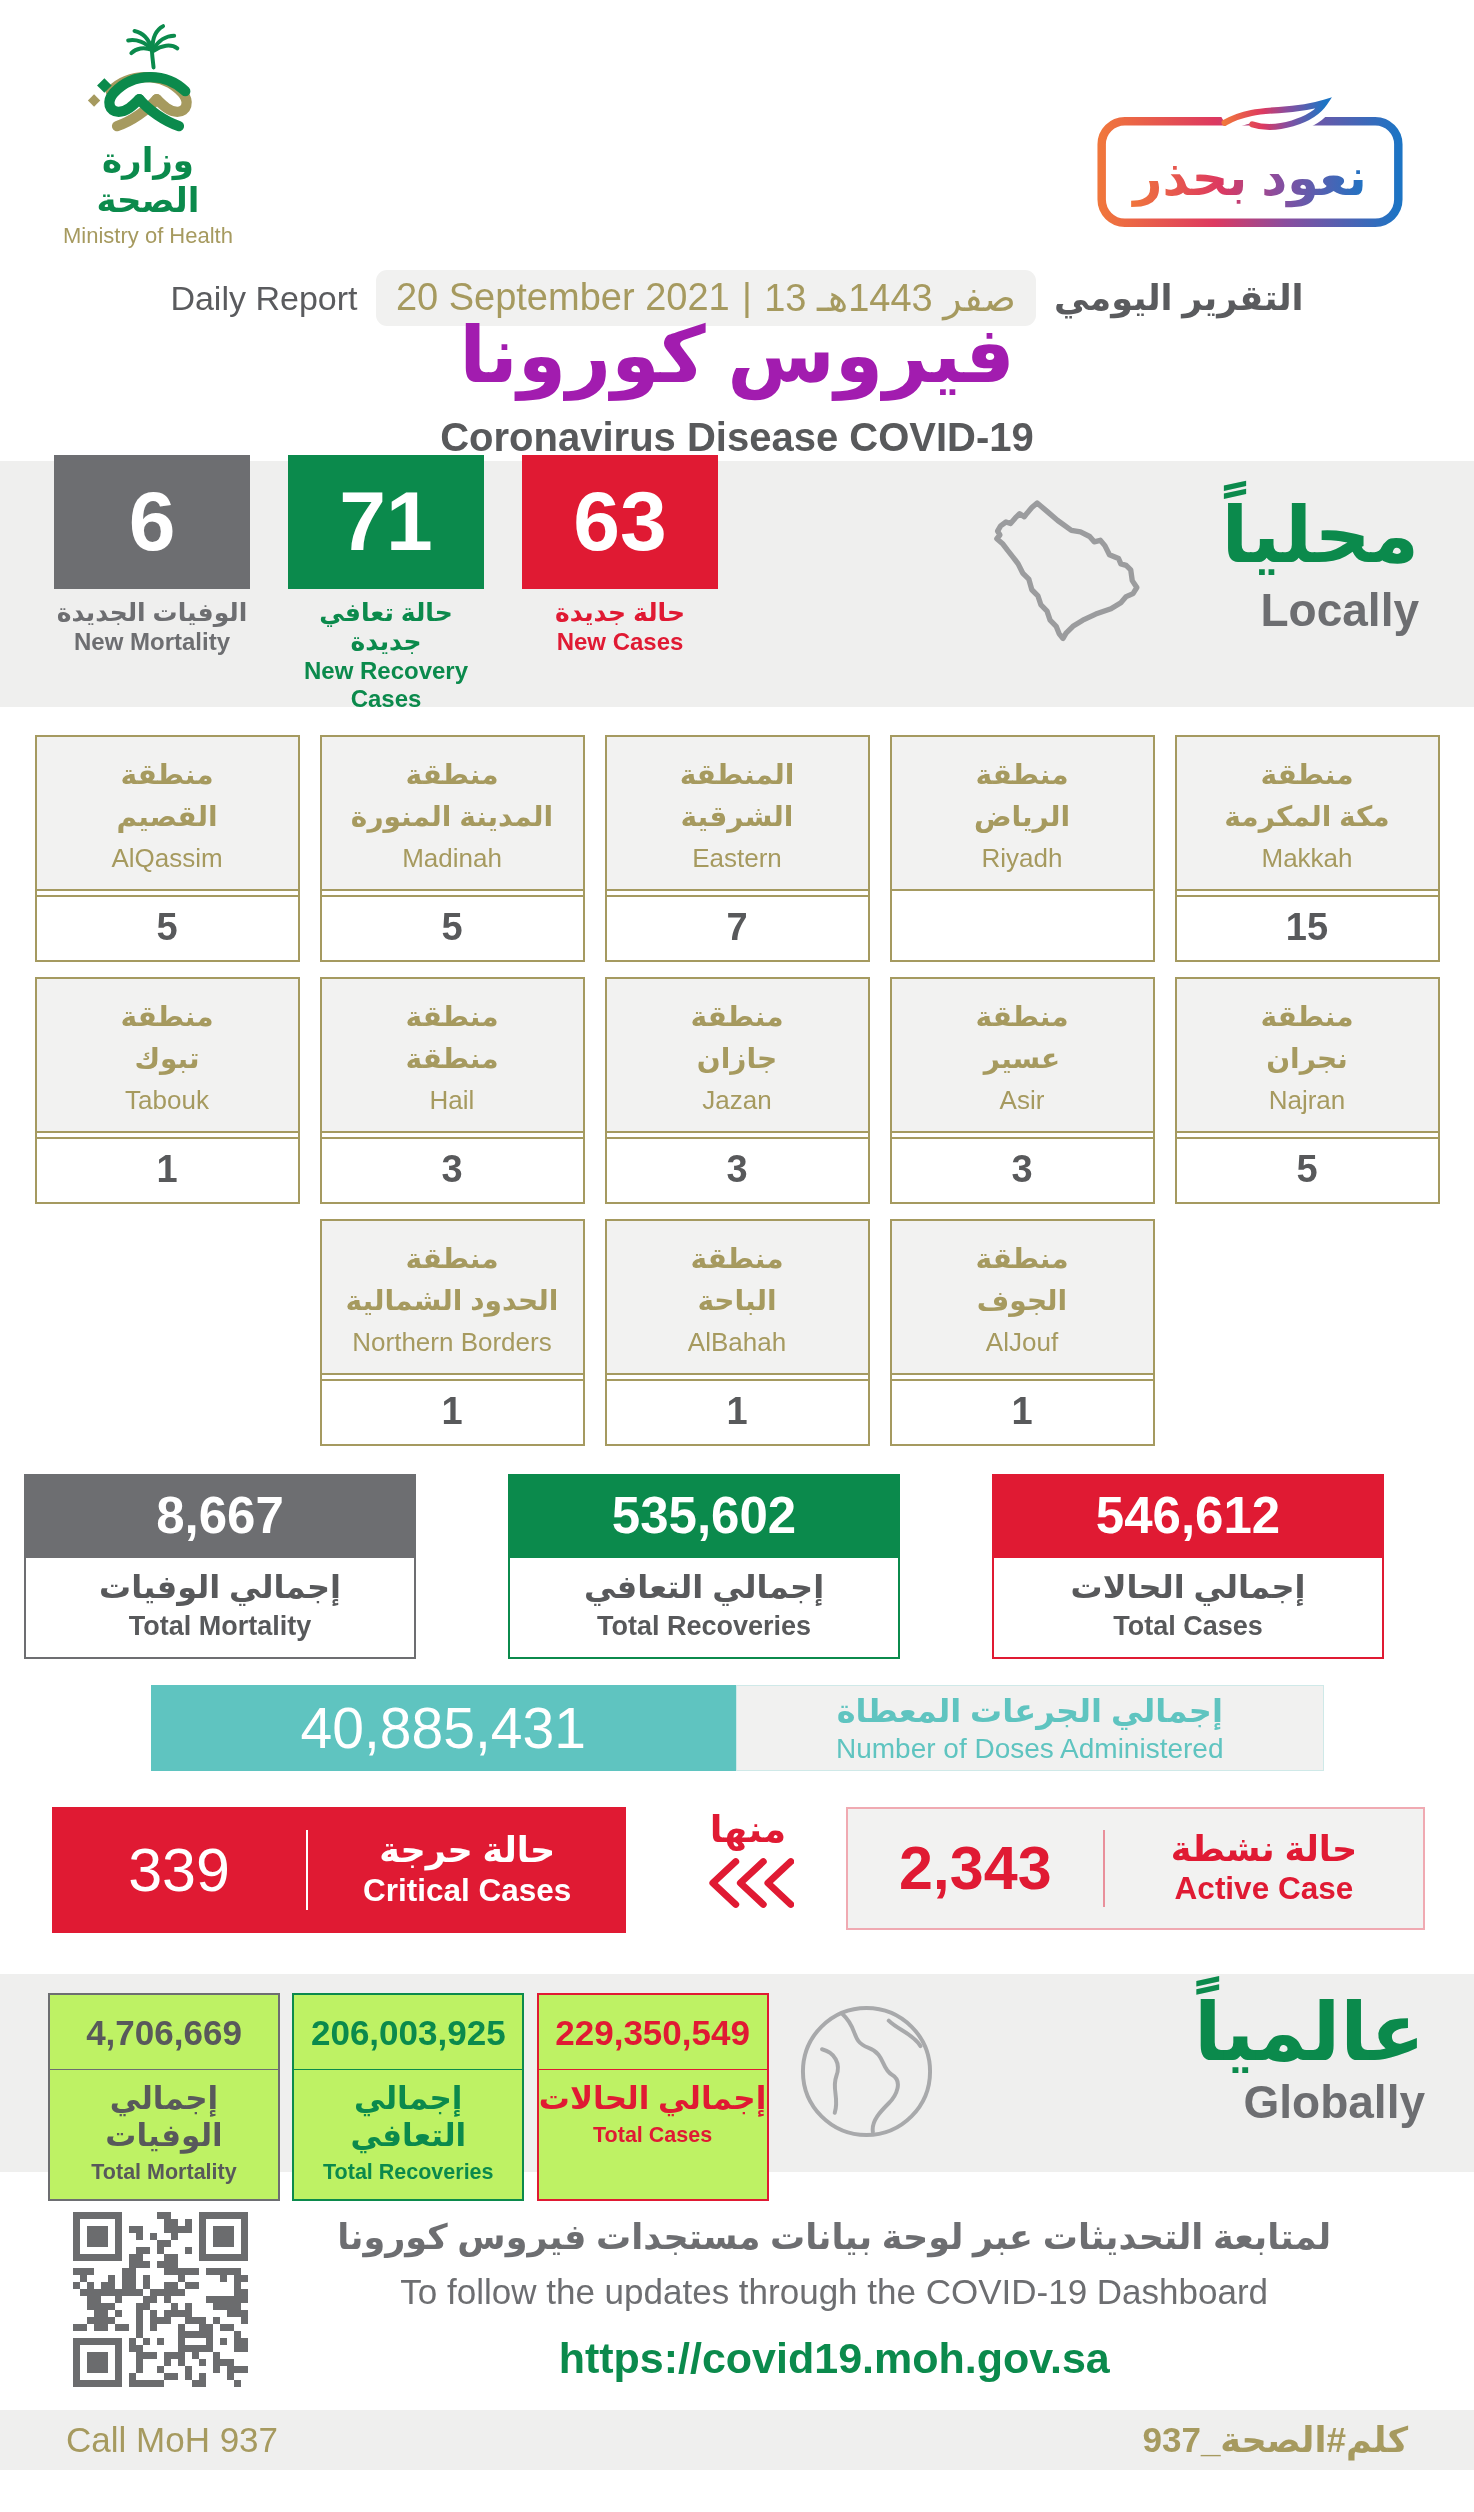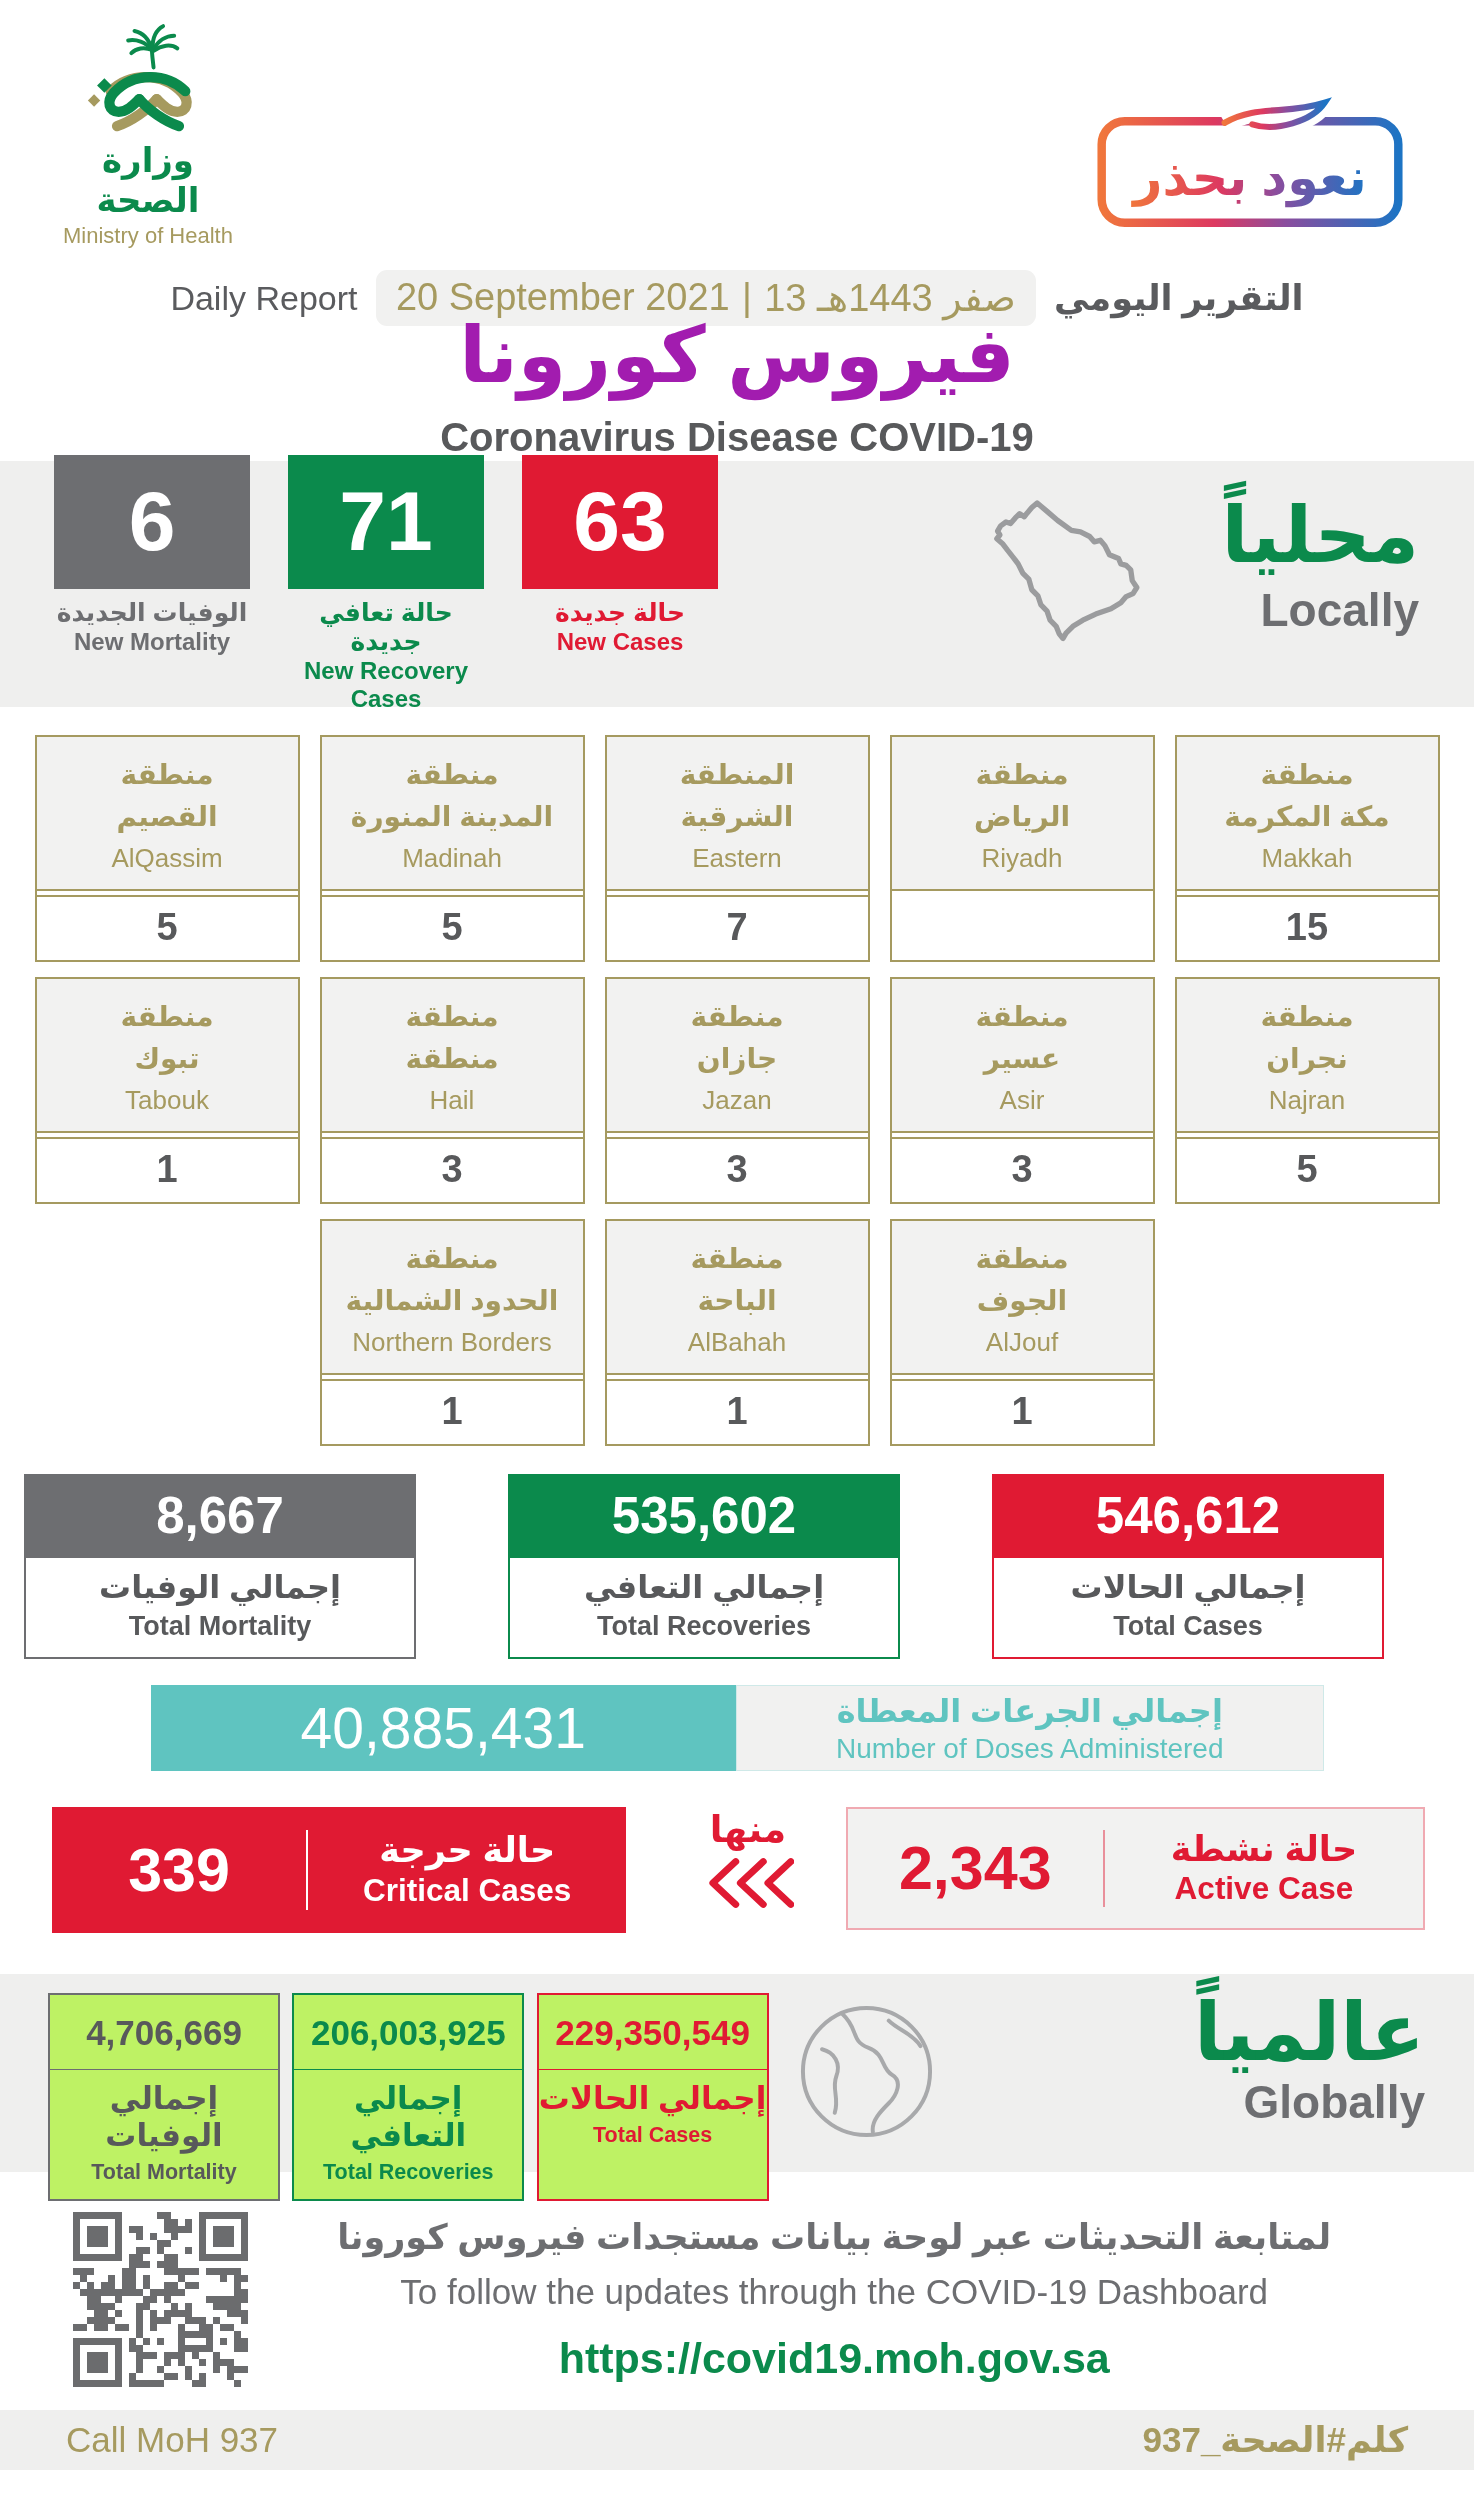--- a/index.html
+++ b/index.html
@@ -58,21 +58,21 @@
   
   .doses{width:1173px;margin:26px auto 0;height:86px;display:flex;}
   .d-num{flex:1;background:#5fc4c0;color:#fff;display:flex;align-items:center;justify-content:center;font-size:57px;font-weight:normal;}
   .d-lab{flex:1;background:#f1f1f0;border:1.5px solid #cfe9e8;box-sizing:border-box;display:flex;flex-direction:column;align-items:center;justify-content:center;color:#5fc4c0;}
   .d-ar{font-size:32px;font-weight:bold;}
   .d-en{font-size:28px;margin-top:3.1px;}
 
   
   .crit-row{position:relative;height:134px;margin-top:32px;}
   .crit-box{position:absolute;left:52px;top:3.1px;width:574px;height:126px;background:#e01a33;display:flex;align-items:center;color:#fff;}
-  .crit-box .num{flex:1;text-align:center;font-size:61px;font-weight:bold;}
+  .crit-box .num{flex:1;text-align:center;font-size:61px;font-weight:normal;}
   .vdiv-w{width:2.3px;height:80px;background:#fff;}
   .crit-box .labs,.active-box .labs{flex:1.25;text-align:center;}
   .lab-ar{font-size:35px;font-weight:bold;}
   .lab-en{font-size:31.5px;font-weight:bold;margin-top:1.5px;}
   .minha{position:absolute;left:671px;top:4.6px;width:154px;text-align:center;color:#e01a33;}
   .minha .t{font-size:37px;font-weight:bold;}
   .minha svg{margin-top:6.1px;}
   .active-box{position:absolute;left:846px;top:3.1px;width:579px;height:123px;background:#f2f2f1;border:2.3px solid #f0aab2;box-sizing:border-box;display:flex;align-items:center;color:#e01a33;}
   .active-box .num{flex:1;text-align:center;font-size:61px;font-weight:bold;}
   .vdiv-r{width:2.3px;height:77px;background:#e9909b;}

